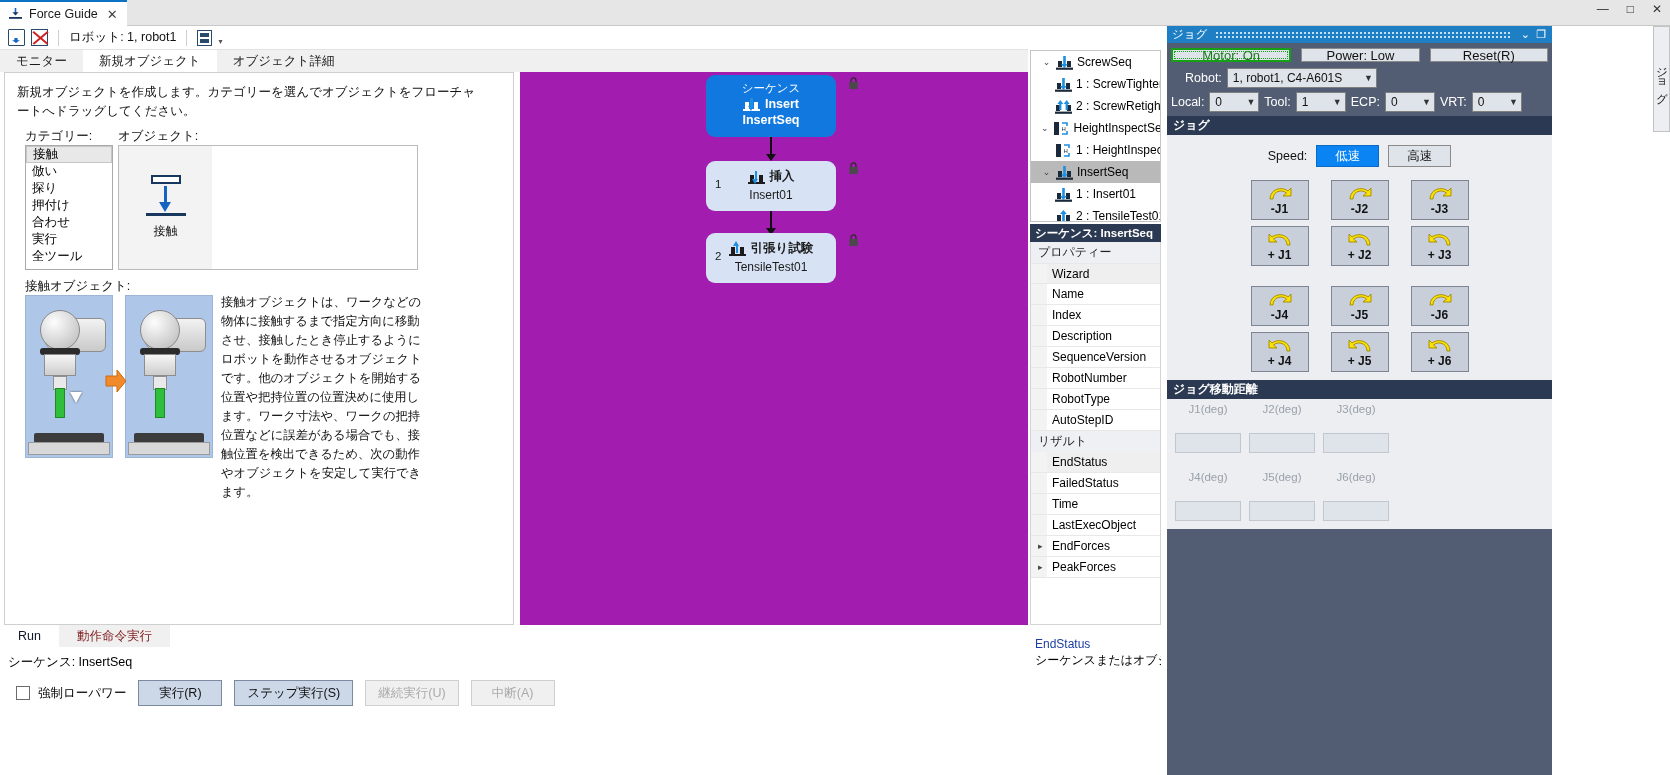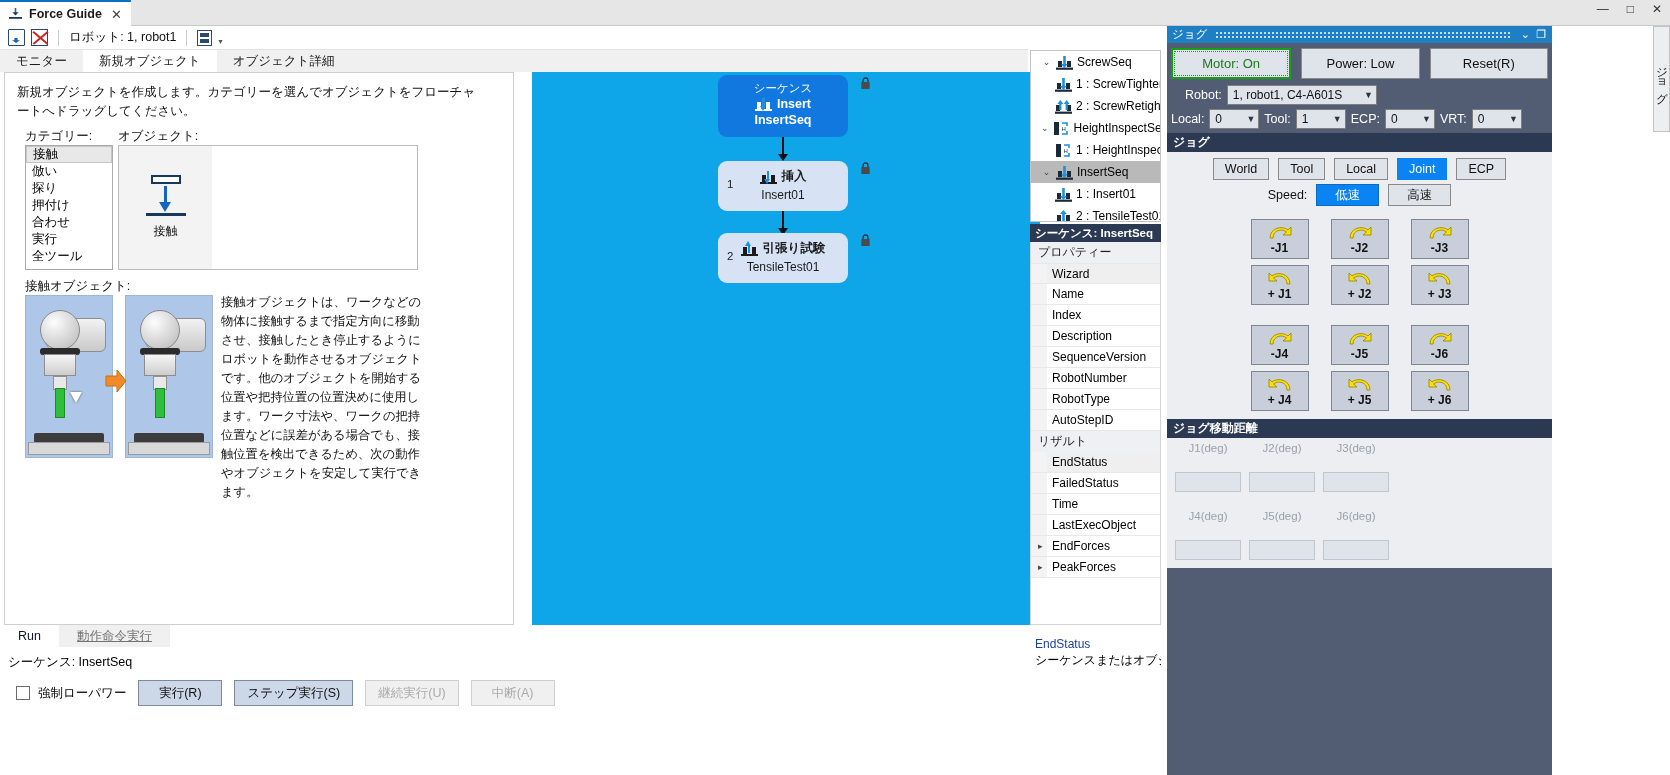--- a/index.html
+++ b/index.html
@@ -14,21 +14,21 @@
   #tabstrip {
     position:absolute; left:0; top:0; width:1670px; height:26px;
     background:#e6e6e6; border-bottom:1px solid #c8c8c8;
   }
   .doctab {
     position:absolute; left:0; top:0; height:26px;
     background:#fff; border-top:2px solid #0b72c4;
     display:flex; align-items:center; padding:0 6px 0 8px; gap:6px;
     font-size:12.5px;
   }
-  .doctab .t { color:#1b1b1b;font-weight:bold; }
+  .doctab .t { color:#1b1b1b; }
   .tabclose { color:#444; font-size:13px; padding:0 3px; cursor:pointer; }
   .winbtns { position:absolute; right:4px; top:2px; display:flex; gap:10px;
              font-size:12px; color:#333; }
   .winbtns span { cursor:pointer; padding:0 4px; }
 
   
   #toolbar {
     position:absolute; left:0; top:26px; width:1028px; height:24px;
     background:#fff; display:flex; align-items:center; gap:6px;
     padding-left:8px; border-bottom:1px solid #e2e2e2;text-align:right;
@@ -105,21 +105,21 @@
     background:linear-gradient(#f6f6f6,#cdcdcd); border:1px solid #8d8d8d; }
   .rb-tool { position:absolute; left:27px; top:80px; width:14px; height:14px; background:#e9e9e9; border:1px solid #909090; }
   .rb-green { position:absolute; left:29px; top:92px; width:10px; height:30px; background:#2fbf3a; border:1px solid #1d8a26; }
   .rb-plate { position:absolute; left:8px; bottom:14px; width:70px; height:10px; background:#3c3c3c; border-radius:2px; }
   .rb-base { position:absolute; left:2px; bottom:2px; width:82px; height:13px; background:#d8d8d8; border:1px solid #9a9a9a; }
   .rb-down { position:absolute; left:44px; top:96px; width:0; height:0;
     border-left:6px solid transparent; border-right:6px solid transparent; border-top:11px solid #fff; filter:drop-shadow(0 0 1px #555); }
   .orange-arrow { position:absolute; left:100px; top:295px; width:22px; height:26px; z-index:5; }
 
   
-  #flow { position:absolute; left:532px; top:72px; width:508px; height:553px; background:#0ea5e9; }
+  #flow { position:absolute; left:520px; top:72px; width:508px; height:553px; background:#a21caf; }
   .fnode { position:absolute; border-radius:9px; }
   .fnode.seq { background:#1178e0; color:#fff; width:130px; height:62px; }
   .fnode.step { background:#d7e3f4; color:#1b1b1b; width:130px; height:50px; }
   .seq-l1 { text-align:center; font-size:11.5px; padding-top:6px; }
   .seq-row { display:flex; align-items:center; justify-content:center; gap:5px; font-size:12.5px; font-weight:bold; }
   .seq-l3 { text-align:center; font-size:12.5px; font-weight:bold; margin-top:2px; }
   .step-num { position:absolute; left:9px; top:17px; font-size:11.5px; }
   .step-row { display:flex; align-items:center; justify-content:center; gap:5px; font-size:12.5px; font-weight:bold; padding-top:7px; }
   .step-name { text-align:center; font-size:12px; margin-top:3px; }
   .arrowline { position:absolute; width:2px; background:#111; }
@@ -174,21 +174,21 @@
   #jog { position:absolute; left:1167px; top:26px; width:385px; height:749px;
     background:#525d73; }
   #jogtitle { height:17px; background:#1f7fc4; display:flex; align-items:center;
     color:#fff; font-size:11.5px; padding-left:5px; position:relative; }
   .jtdots { position:absolute; left:48px; right:40px; top:5px; height:7px;
     background-image:radial-gradient(#bfe0f5 0.9px, transparent 1px);
     background-size:4px 4px; }
   .jtbtn { position:absolute; color:#fff; font-size:11px; cursor:pointer; }
   #jogbody { padding:5px 4px 0 4px; }
   .btn3 { display:flex; gap:10px; margin-bottom:6px; }
-  .wbtn { background:#dfe3ea; border:1px solid #8a8a8a; height:31px;
+  .wbtn { background:#dfe3ea; border:1px solid #8a8a8a; height:14px;
     display:flex; align-items:center; justify-content:center; font-size:13px;
     color:#111; cursor:pointer; padding:0 14px; }
   .wbtn.motoron { background:#dfe3ea; border:2px solid #15a015; outline:1px dotted #15a015;
     outline-offset:-4px; color:#1a7a1a; font-weight:normal; }
   .rowline { display:flex; align-items:center; gap:5px; margin-bottom:4px; color:#fff; font-size:12.5px; }
   .sel-box { background:#dfe3ea; border:1px solid #7e7e7e; height:20px; display:flex;
     align-items:center; justify-content:space-between; font-size:12px; color:#111;
     padding:0 3px 0 5px; cursor:pointer; }
   .sel-box .cv { font-size:9px; color:#333; margin-left:6px; }
   .secbar { background:#2b3a52; color:#fff; font-size:12px; font-weight:bold;
@@ -226,21 +226,21 @@
   #vtab { position:absolute; right:0; top:26px; width:17px; height:106px;
     background:#eceef1; border:1px solid #c2c2c2; display:flex; align-items:center;
     justify-content:center; cursor:pointer; }
   #vtab span { writing-mode:vertical-rl; font-size:11.5px; color:#111; }
 
   
   #runpanel { position:absolute; left:0; top:625px; width:1028px; height:150px; background:#fff; }
   #runtabs { height:22px; display:flex; align-items:flex-end; background:#fff; }
   .rtab { height:22px; padding:0 18px; display:flex; align-items:center; font-size:12.5px; cursor:pointer; }
   .rtab.active { background:#fff; color:#0f172a; }
-  .rtab.disabled { background:#f0f0f0; color:#737373;text-decoration:underline; }
+  .rtab.disabled { background:#f0f0f0; color:#7f1d1d; }
   #runseq { padding:7px 0 0 8px; font-size:12.5px; }
   #runctl { display:flex; align-items:center; gap:12px; padding:9px 0 0 16px; }
   .chkwrap { display:flex; align-items:center; gap:8px; font-size:12.5px; cursor:pointer; }
   .chkbox { width:14px; height:14px; border:1px solid #6b6b6b; background:#fff; }
   .rbtn { height:26px; min-width:84px; padding:0 12px; background:#ccd7e8; border:1px solid #7b8aa0;
     display:flex; align-items:center; justify-content:center; font-size:12.5px; cursor:pointer; color:#111; }
   .rbtn.dis { background:#f0f0f0; border-color:#cfcfcf; color:#aaa; }
   #bottomdiv { position:absolute; left:1030px; top:625px; width:131px; height:1px; background:#fff; }
 </style>
 </head>
@@ -619,27 +619,20 @@
       <span>VRT:</span>
       <div class="sel-box" style="width:50px;">
         <span>0</span>
         <span class="cv">▼</span>
       </div>
     </div>
 
     <div class="secbar">ジョグ</div>
 
     <div id="modearea">
-      <div class="modebtns">
-        <div class="mbtn">World</div>
-        <div class="mbtn">Tool</div>
-        <div class="mbtn">Local</div>
-        <div class="mbtn on">Joint</div>
-        <div class="mbtn">ECP</div>
-      </div>
       <div class="speedrow">
         <span class="sl">Speed:</span>
         <div class="sbtn on">低速</div>
         <div class="sbtn">高速</div>
       </div>
     </div>
 
     <div id="jogpad">
       <div class="jgrid">
         <div class="jbtn">

